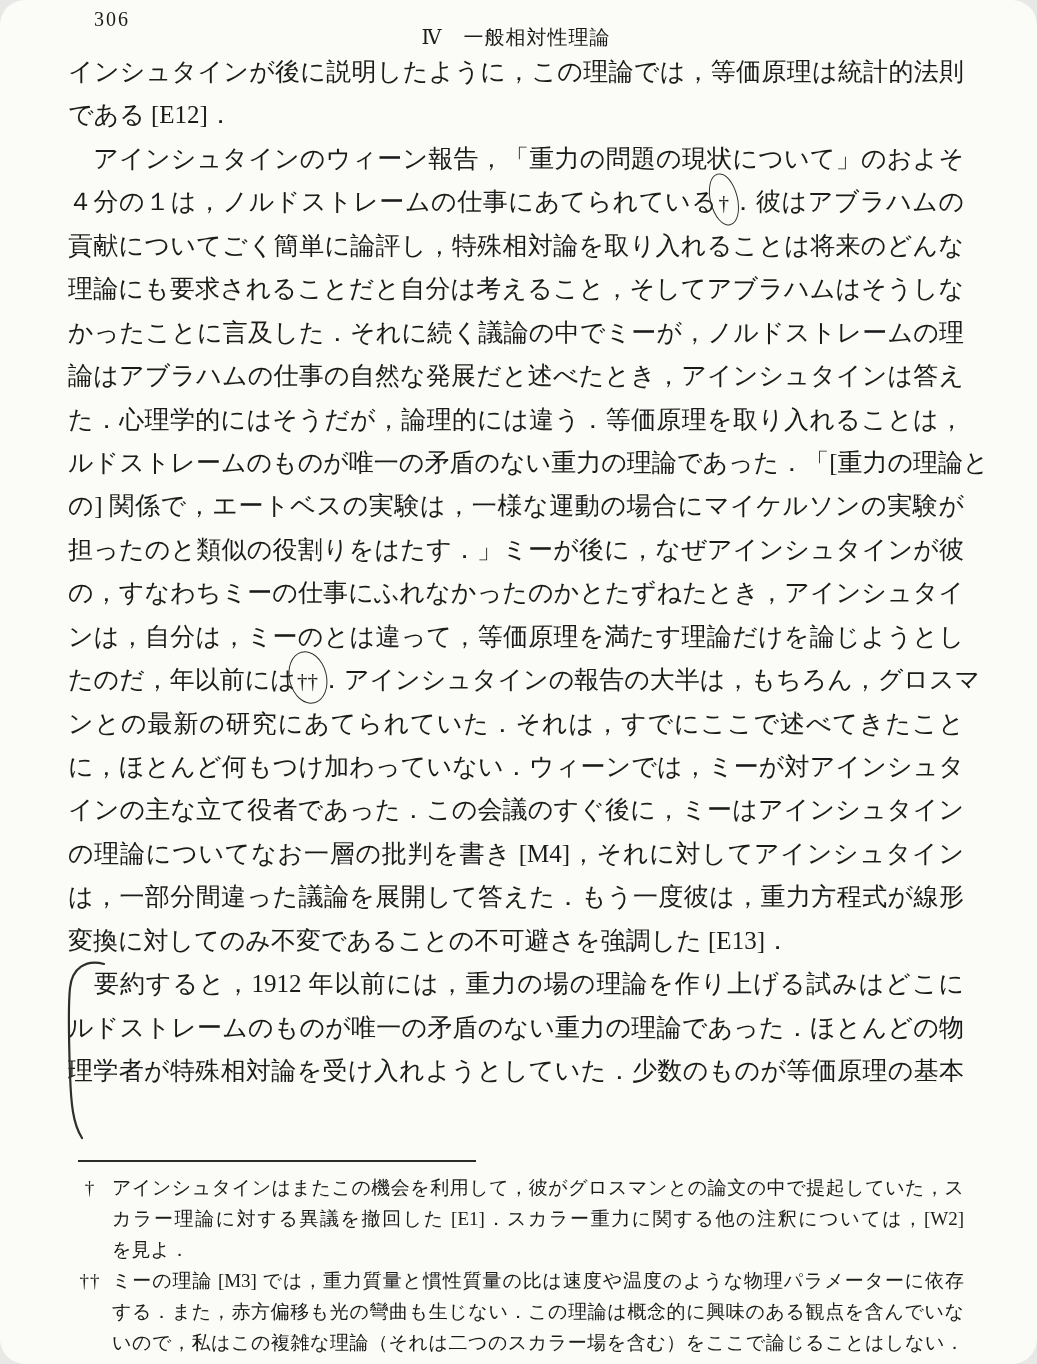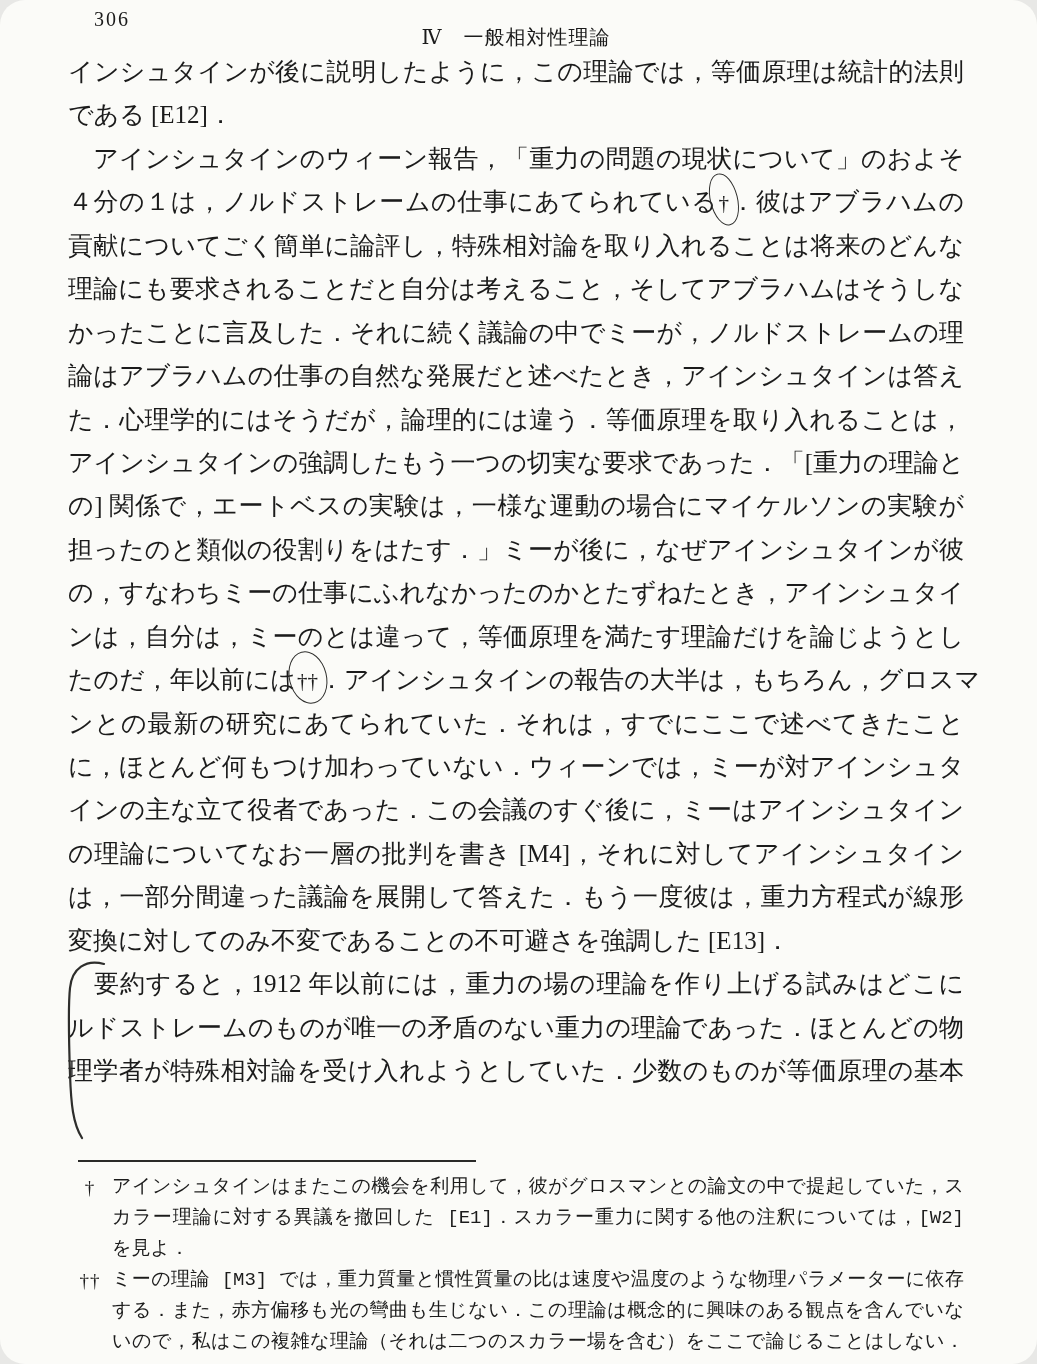--- a/index.html
+++ b/index.html
@@ -61,21 +61,21 @@
   }
   .footnotes{
     position:absolute;left:68px;top:1172px;width:896px;
   }
   .fnrow{display:flex;align-items:flex-start;}
   .fnmark{
     width:44px;flex:0 0 44px;
     font-size:19px;line-height:31px;
     text-align:center;letter-spacing:1px;
   }
-  .fntext{flex:1;min-width:0;font-family:Liberation Mono, monospace;}
+  .fntext{flex:1;min-width:0;}
   .fline{
     height:31px;line-height:31px;
     font-size:19px;
     text-align:justify;text-align-last:justify;
     white-space:nowrap;
   }
   .fline.flush{text-align-last:left;}
   
   .bracket{
     position:absolute;left:56px;top:952px;
@@ -93,21 +93,21 @@
   <div class="body" id="body-lines">
       <div class="bline"><span>インシュタインが後に説明したように，この理論では，等価原理は統計的法則</span></div>
       <div class="bline flush"><span>である [E12]．</span></div>
       <div class="bline"><span>　アインシュタインのウィーン報告，「重力の問題の現状について」のおよそ</span></div>
       <div class="bline"><span>４分の１は，ノルドストレームの仕事にあてられている</span><span class="circ">†</span><span>．彼はアブラハムの</span></div>
       <div class="bline"><span>貢献についてごく簡単に論評し，特殊相対論を取り入れることは将来のどんな</span></div>
       <div class="bline"><span>理論にも要求されることだと自分は考えること，そしてアブラハムはそうしな</span></div>
       <div class="bline"><span>かったことに言及した．それに続く議論の中でミーが，ノルドストレームの理</span></div>
       <div class="bline"><span>論はアブラハムの仕事の自然な発展だと述べたとき，アインシュタインは答え</span></div>
       <div class="bline"><span>た．心理学的にはそうだが，論理的には違う．等価原理を取り入れることは，</span></div>
-      <div class="bline"><span>アインシュタインの強調したもう一つの切実な要求であった．</span><span class="u">「[重力の理論と</span></div>
+      <div class="bline"><span>ルドストレームのものが唯一の矛盾のない重力の理論であった．</span><span class="u">「[重力の理論と</span></div>
       <div class="bline"><span class="u">の] 関係で，エートベスの実験は，一様な運動の場合にマイケルソンの実験が</span></div>
       <div class="bline"><span class="u">担ったのと類似の役割りをはたす．」</span><span>ミーが後に，なぜアインシュタインが彼</span></div>
       <div class="bline"><span>の，すなわちミーの仕事にふれなかったのかとたずねたとき，アインシュタイ</span></div>
       <div class="bline"><span>ンは，自分は，ミーのとは違って，等価原理を満たす理論だけを論じようとし</span></div>
       <div class="bline"><span>たのだ，年以前には</span><span class="circ">††</span><span>．アインシュタインの報告の大半は，もちろん，グロスマ</span></div>
       <div class="bline"><span>ンとの最新の研究にあてられていた．それは，すでにここで述べてきたこと</span></div>
       <div class="bline"><span>に，ほとんど何もつけ加わっていない．ウィーンでは，ミーが対アインシュタ</span></div>
       <div class="bline"><span>インの主な立て役者であった．この会議のすぐ後に，ミーはアインシュタイン</span></div>
       <div class="bline"><span>の理論についてなお一層の批判を書き [M4]，それに対してアインシュタイン</span></div>
       <div class="bline"><span>は，</span><span class="u">一部分間違った議論を展開して答えた．</span><span>もう一度彼は，重力方程式が線形</span></div>

